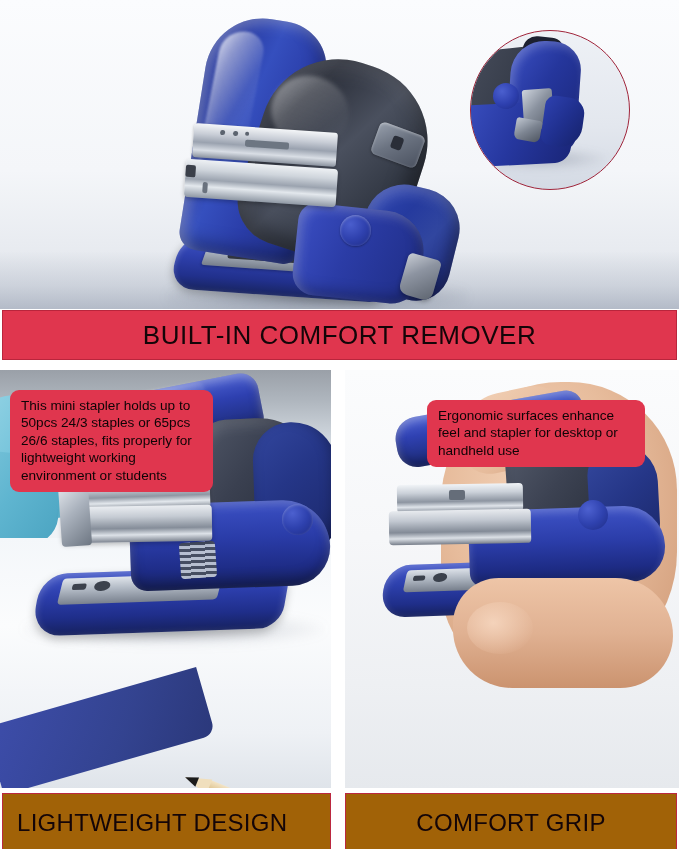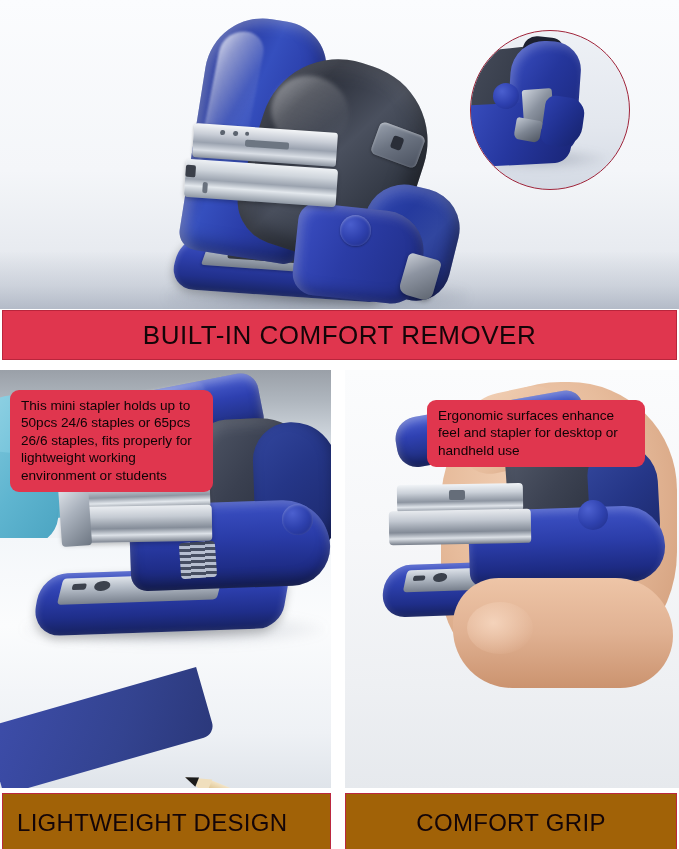--- a/index.html
+++ b/index.html
@@ -981,21 +981,21 @@
         <div class="brs-mech"></div>
         <div class="brs-mech-dot"></div>
         <div class="brs-mech2"></div>
       </div>
 
       <div class="hand-fingers"></div>
       <div class="hand-knuckle"></div>
     </div>
   </div>
 
-  <div class="callout callout-left">This mini stapler holds up to 50pcs 24/6 staples or 65pcs 26/6 staples, fits properly for lightweight working environment or students</div>
+  <div class="callout callout-left">This mini stapler holds up to 50pcs 24/3 staples or 65pcs 26/6 staples, fits properly for lightweight working environment or students</div>
 
   <div class="callout callout-right">Ergonomic surfaces enhance feel and stapler for desktop or handheld use</div>
 
   <div class="caption-bar caption-left">
     <span class="caption-text">LIGHTWEIGHT DESIGN</span>
   </div>
 
   <div class="caption-bar caption-right">
     <span class="caption-text">COMFORT GRIP</span>
   </div>

